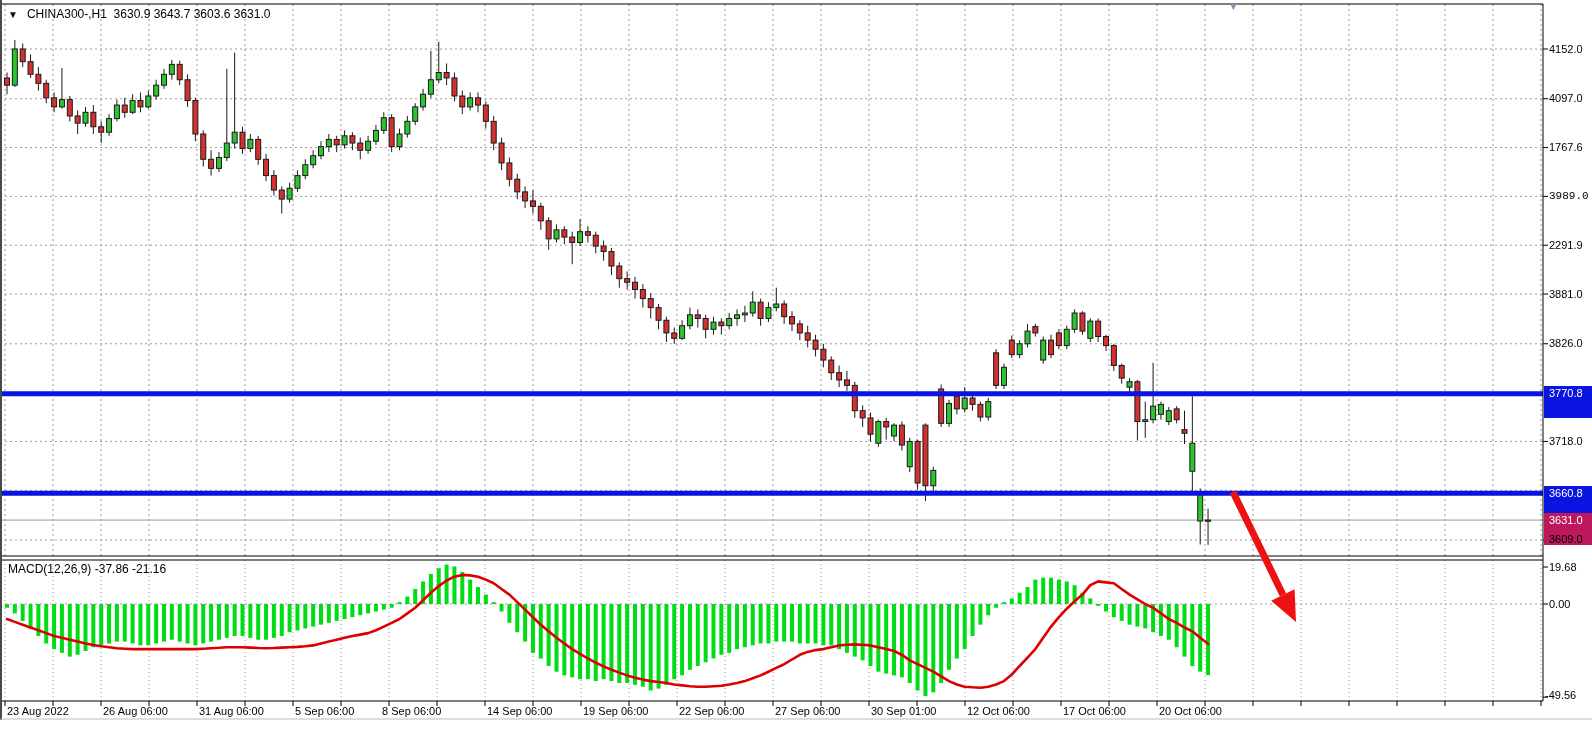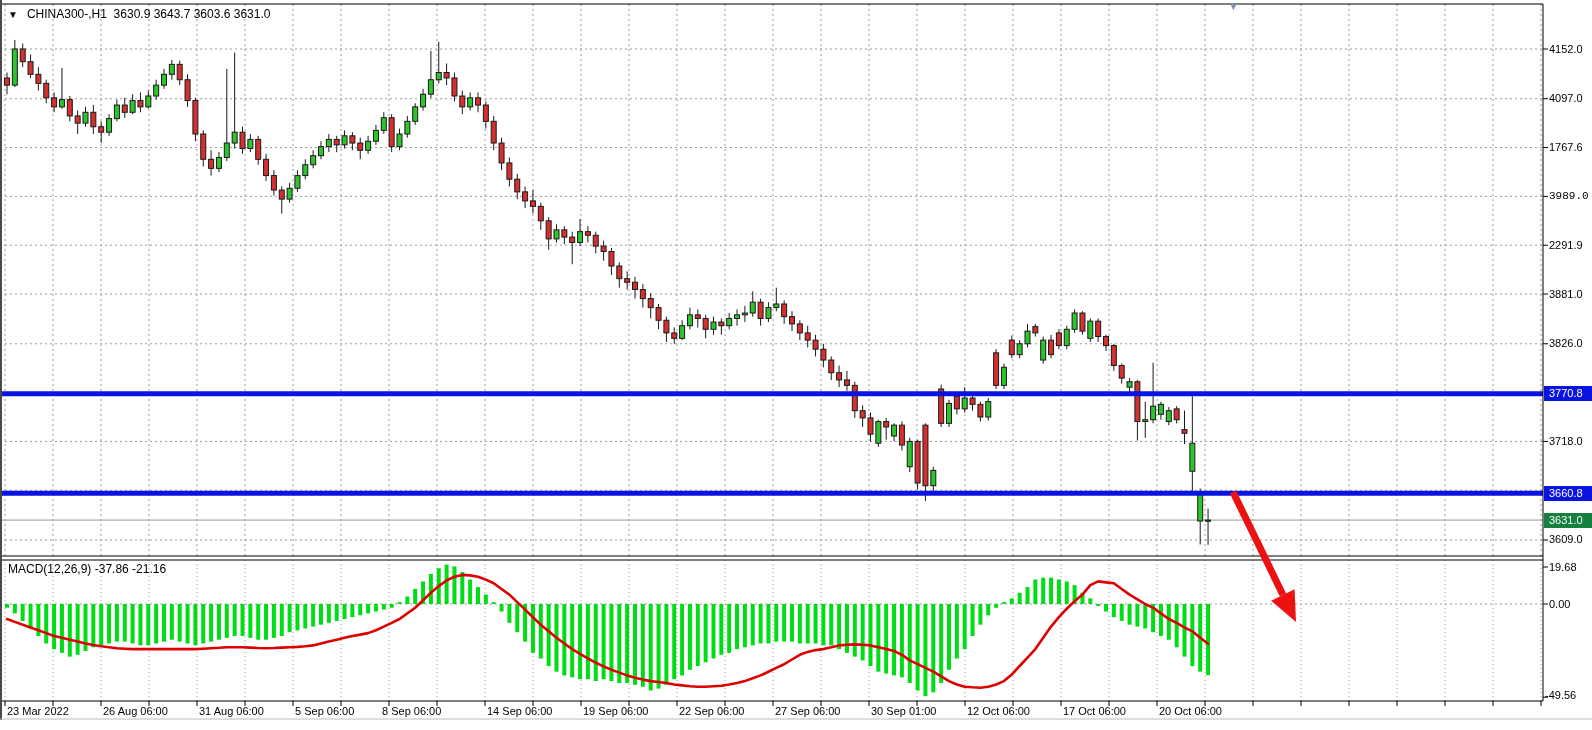--- a/index.html
+++ b/index.html
@@ -3,24 +3,24 @@
 <meta charset="utf-8">
 <style>
   html,body{margin:0;padding:0;background:#fff;}
   #app{position:relative;width:1592px;height:730px;background:#ffffff;overflow:hidden;
        font-family:"Liberation Sans",sans-serif;-webkit-font-smoothing:none;}
   #chart-svg{position:absolute;left:0;top:0;}
   .lbl{position:absolute;font-size:11px;color:#000;white-space:nowrap;line-height:13px;}
   #title-row{position:absolute;left:8px;top:7px;font-size:12px;color:#000;white-space:nowrap;}
   #title-row .tri{display:inline-block;margin-right:9px;font-size:10px;color:#111;}
   #macd-label{position:absolute;left:8px;top:562px;font-size:12px;color:#000;white-space:nowrap;}
-  .tag{position:absolute;left:1544px;width:48px;height:15px;font-size:11px;line-height:15px;
+  .tag{position:absolute;left:1544px;width:48px;height:32px;font-size:11px;line-height:15px;
        color:#fff;text-align:left;padding-left:5px;box-sizing:border-box;}
   .tag.blue{background:#0a14e0;}
-  .tag.black{background:#15803d;}
+  .tag.black{background:#be185d;}
   #top-marker{position:absolute;top:0;font-size:11px;color:#8593ab;}
 </style>
 </head>
 <body>
 
 <div id="app">
   <svg id="chart-svg" width="1592" height="730">
       <line x1="0" y1="49" x2="1543" y2="49" stroke="#9a9a9a" stroke-width="1" stroke-dasharray="2,3"></line>
       <line x1="0" y1="98.731" x2="1543" y2="98.731" stroke="#9a9a9a" stroke-width="1" stroke-dasharray="2,3"></line>
       <line x1="0" y1="147.5578" x2="1543" y2="147.5578" stroke="#9a9a9a" stroke-width="1" stroke-dasharray="2,3"></line>
@@ -644,21 +644,21 @@
       <div class="lbl" style="left: 1549px; top: 92.231px;">4097.0</div>
       <div class="lbl" style="left: 1549px; top: 141.058px;">1767.6</div>
       <div class="lbl" style="left: 1549px; top: 189.885px; font-family: Liberation Mono, monospace;">3989.0</div>
       <div class="lbl" style="left: 1549px; top: 238.711px;">2291.9</div>
       <div class="lbl" style="left: 1549px; top: 287.538px;">3881.0</div>
       <div class="lbl" style="left: 1549px; top: 337.269px;">3826.0</div>
       <div class="lbl" style="left: 1549px; top: 434.923px;">3718.0</div>
       <div class="lbl" style="left: 1549px; top: 533.481px;">3609.0</div>
     </div>
   <div id="date-labels">
-      <div class="lbl" style="left: 7px; top: 705px;">23 Mar 2022</div>
+      <div class="lbl" style="left: 7px; top: 705px;">23 Aug 2022</div>
       <div class="lbl" style="left: 103px; top: 705px;">26 Aug 06:00</div>
       <div class="lbl" style="left: 199px; top: 705px;">31 Aug 06:00</div>
       <div class="lbl" style="left: 295px; top: 705px;">5 Sep 06:00</div>
       <div class="lbl" style="left: 382px; top: 705px;">8 Sep 06:00</div>
       <div class="lbl" style="left: 487px; top: 705px;">14 Sep 06:00</div>
       <div class="lbl" style="left: 583px; top: 705px;">19 Sep 06:00</div>
       <div class="lbl" style="left: 679px; top: 705px;">22 Sep 06:00</div>
       <div class="lbl" style="left: 775px; top: 705px;">27 Sep 06:00</div>
       <div class="lbl" style="left: 871px; top: 705px;">30 Sep 01:00</div>
       <div class="lbl" style="left: 967px; top: 705px;">12 Oct 06:00</div>

